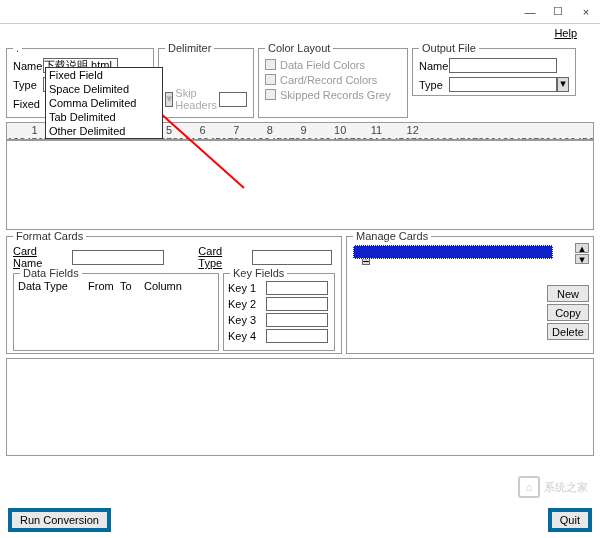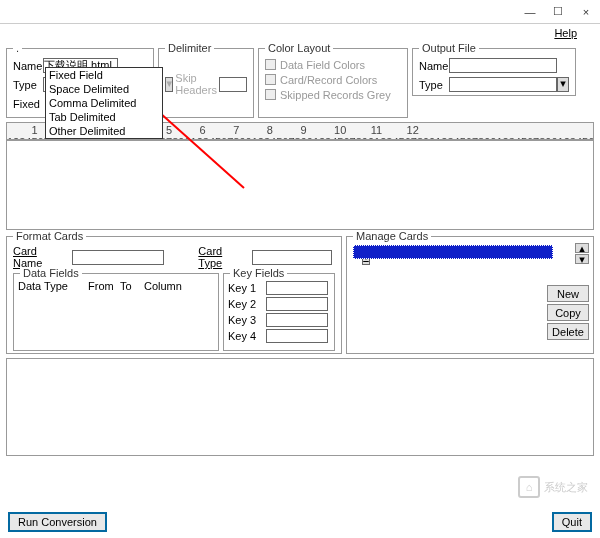--- a/index.html
+++ b/index.html
@@ -42,21 +42,21 @@
 .kf label { width: 38px; }
 .kf input { width: 62px; border: 1px solid #666; height: 14px; }
 .gm { width: 270px; height: 118px; position: relative; }
 .bluebar { position: absolute; top: 8px; left: 6px; width: 200px; height: 14px; background: #1020c8; border: 1px dotted #fff; }
 .mbtns { position: absolute; right: 4px; top: 48px; }
 .mbtns button { display: block; width: 42px; height: 17px; margin-bottom: 2px; background: #e8e8e8; border: 1px solid #888; }
 .arrows { position: absolute; right: 4px; top: 6px; font-size: 9px; }
 .arrows span { display: block; width: 14px; height: 10px; text-align: center; background: #ddd; border: 1px solid #888; line-height: 8px; margin-bottom: 1px; }
 .bottom { margin-top: 4px; height: 98px; border: 1px solid #999; }
 .footer { position: absolute; bottom: 6px; left: 8px; right: 8px; display: flex; justify-content: space-between; }
-.footer button { padding: 2px 8px; background: #e8e8e8; border: 2px solid #0369a1; }
+.footer button { padding: 2px 8px; background: #e8e8e8; border: 4px solid #0369a1; }
 .redarrow { position: absolute; left: 144px; top: 98px; pointer-events: none; z-index: 5; }
 .watermark { position: absolute; right: 12px; bottom: 40px; color: #ccc; font-size: 14px; z-index: 2; display:flex; align-items:center; gap:4px;}
 .wmicon { width:22px; height:22px; border:2px solid #ccc; border-radius:3px; display:flex; align-items:center; justify-content:center; }
 </style>
 </head>
 <body>
 
 <div class="titlebar">
   <span>—</span>
   <span>☐</span>
@@ -80,21 +80,21 @@
           <span class="dd">▾</span>
         </div>
       <div class="row">
           <label>Fixed</label>
         </div>
     </div>
     <div class="group g2">
       <span class="group-title">Delimiter</span>
       <div class="row">
           <span class="dd">▾</span>
-          <span style="margin:1px 2px">Skip Headers</span>
+          <span style="margin:16px 2px">Skip Headers</span>
           <input style="">
         </div>
     </div>
     <div class="group g3">
       <span class="group-title">Color Layout</span>
       <div class="row">
           <span class="cb"></span>
           <span>Data Field Colors</span>
         </div>
       <div class="row">

